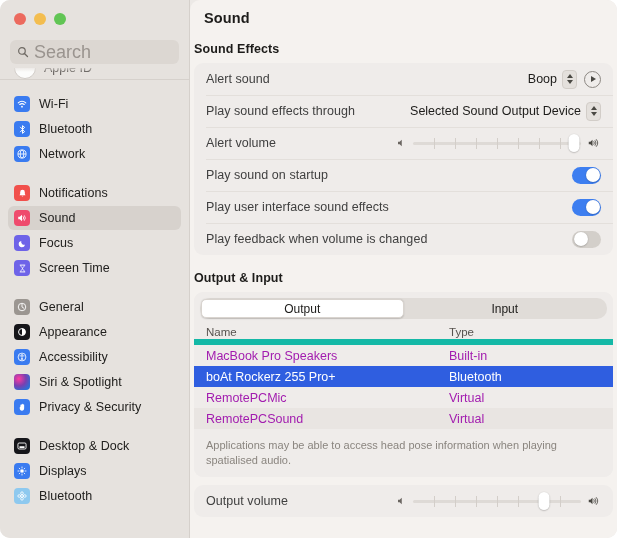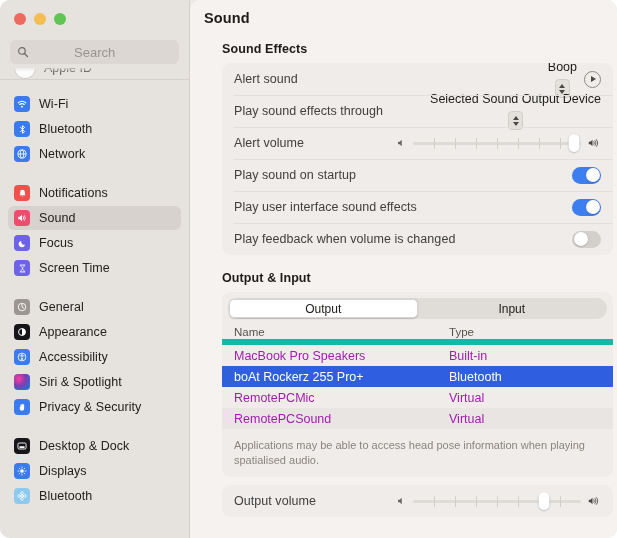--- a/index.html
+++ b/index.html
@@ -44,21 +44,21 @@
     border-radius: 6px;
     display: flex; align-items: center;
     padding: 0 7px;
     position: relative;
     z-index: 5;
   }
   .search-wrap svg { flex: 0 0 12px; margin-right: 5px; }
   .search-input {
     border: none; background: transparent; outline: none;
     font-family: "Liberation Sans", sans-serif;
-    font-size: 13px; color: #3a3a3a; width: 100%; margin-left: 40px;
+    font-size: 18px; color: #3a3a3a; width: 100%;
   }
   .search-input::placeholder { color: #9a948f; }
 
   .sb-scroll {
     position: absolute;
     top: 68px; left: 0; right: 0; bottom: 0;
     overflow: hidden;
   }
   .sb-fade {
     position: absolute; top: 62px; left: 0; right: 0; height: 10px;
@@ -110,21 +110,21 @@
   .appleid-label { font-size: 12.5px; color: #56524e; }
 
   
   #main {
     flex: 1 1 auto; height: 538px;
     background: #f5f2ef;
     position: relative;
     overflow: hidden;
     border-top-left-radius: 10px;
   }
-  .main-inner { padding: 0 4px; margin-left: 28px; }
+  .main-inner { padding: 0 4px; }
   .page-title {
     font-size: 14.5px; font-weight: bold; color: #1d1c1a;
     padding: 10px 0 0 14px;
     letter-spacing: 0.1px;
   }
   .section-title {
     font-size: 12.5px; font-weight: bold; color: #1d1c1a;
     margin: 16px 0 7px 0;
     letter-spacing: 0.1px;
   }
@@ -145,21 +145,21 @@
   }
   .row-label {
     font-size: 12.5px; color: #404040; flex: 1 1 auto;
     letter-spacing: 0.05px;
   }
   .row-right { display: flex; align-items: center; gap: 7px; }
 
   
   .popup {
     display: flex; align-items: center; gap: 5px;
-    font-size: 12.5px; color: #1d1c1a; flex-direction: column;
+    font-size: 12.5px; color: #1d1c1a;
   }
   .stepper {
     width: 15px; height: 19px;
     background: #e4e0dc;
     border-radius: 4px;
     display: flex; flex-direction: column;
     align-items: center; justify-content: center;
     gap: 2px;
     border: 0.5px solid #d2cdc8;
   }

